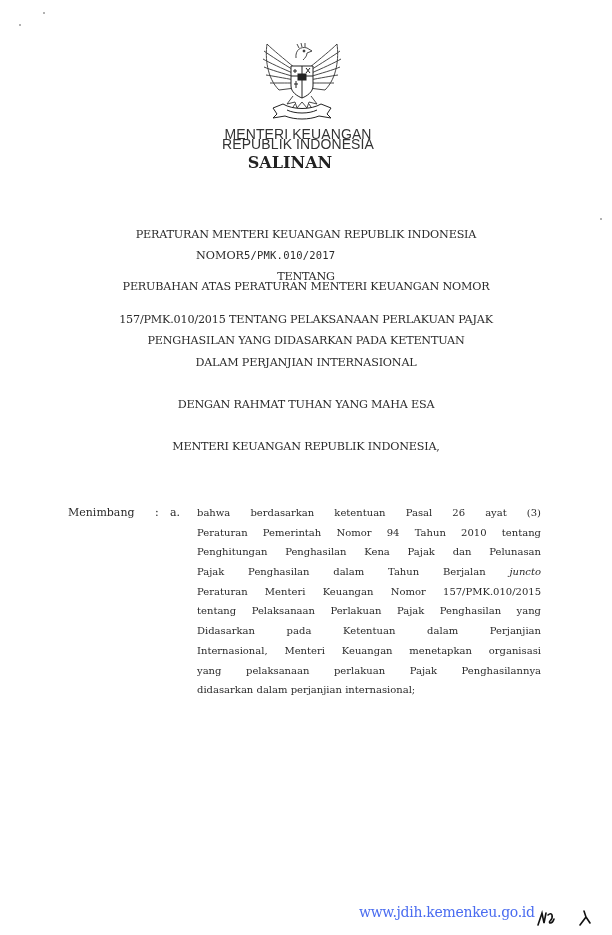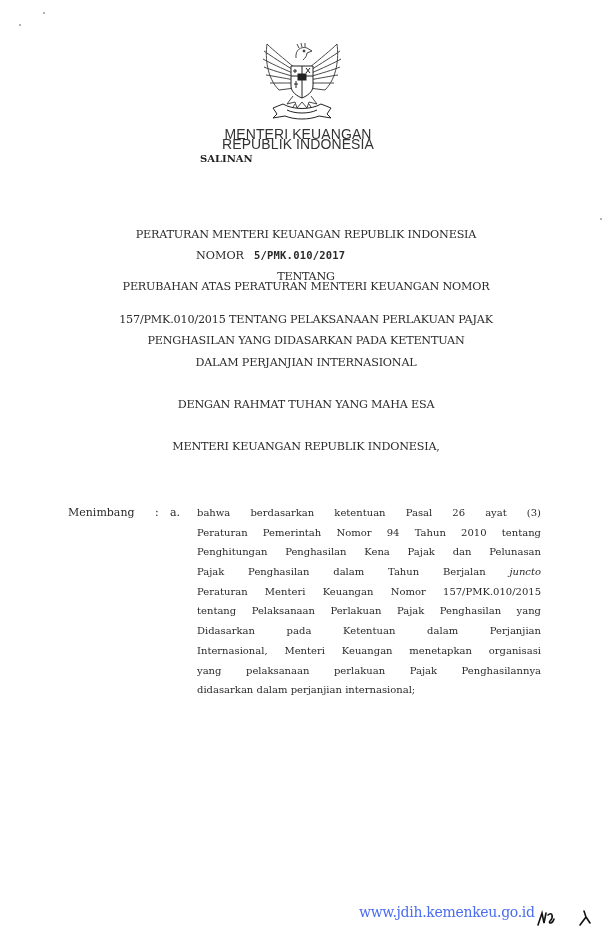--- a/index.html
+++ b/index.html
@@ -3,24 +3,24 @@
   <meta charset="utf-8">
   <style>
     html, body { margin: 0; padding: 0; }
     body {
       width: 612px; height: 935px; background: #ffffff; position: relative; overflow: hidden;
       font-family: "DejaVu Serif", "Liberation Serif", serif; color: #2a2a2a;
     }
     .abs { position: absolute; }
     .emblem { left: 255px; top: 38px; width: 94px; height: 86px; }
     .ministry { left: 200px; width: 196px; text-align: center; font-family: "Liberation Sans", sans-serif; font-size: 14px; letter-spacing: 0.1px; color: #333; line-height: 10px; }
-    .salinan { left: 200px; top: 153px; width: 196px; text-align: left; font-family: "DejaVu Serif", serif; font-weight: bold; font-size: 10px; color: #222; }
+    .salinan { left: 192px; top: 153px; width: 196px; text-align: center; font-family: "DejaVu Serif", serif; font-weight: bold; font-size: 16px; color: #222; }
     .title-line { left: 60px; width: 492px; text-align: center; font-size: 11.2px; letter-spacing: -0.2px; white-space: nowrap; color: #2b2b2b; }
     .nomor { left: 196px; top: 249px; font-size: 11.2px; white-space: nowrap; }
-    .nomor .num { font-family: "DejaVu Sans Mono", "Liberation Mono", monospace; font-size: 10.5px; margin-left: 10px; letter-spacing: 0.2px; font-weight: bold; }
+    .nomor .num { font-family: "DejaVu Sans Mono", "Liberation Mono", monospace; font-size: 10.5px; letter-spacing: 0.2px; }
     .label-menimbang { left: 68px; top: 506px; font-size: 11px; }
     .colon { left: 155px; top: 506px; font-size: 11px; }
     .item-a { left: 170px; top: 506px; font-size: 11px; }
     .body-text { left: 197px; top: 503px; width: 344px; font-size: 10px; line-height: 19.7px; }
     .body-text .ln { display: block; text-align: justify; text-align-last: justify; height: 19.7px; white-space: nowrap; }
     .body-text .ln.last { text-align-last: left; }
     .footer-link { left: 353px; top: 904px; font-size: 14px; color: #4a6cf0; font-family: "DejaVu Serif", serif; white-space: nowrap; letter-spacing: -0.3px; text-decoration: none; margin-left: 6px; }
     .paraf { left: 536px; top: 903px; width: 60px; height: 26px; }
     .speck { width: 2px; height: 2px; background: #999; border-radius: 1px; }
   </style>

